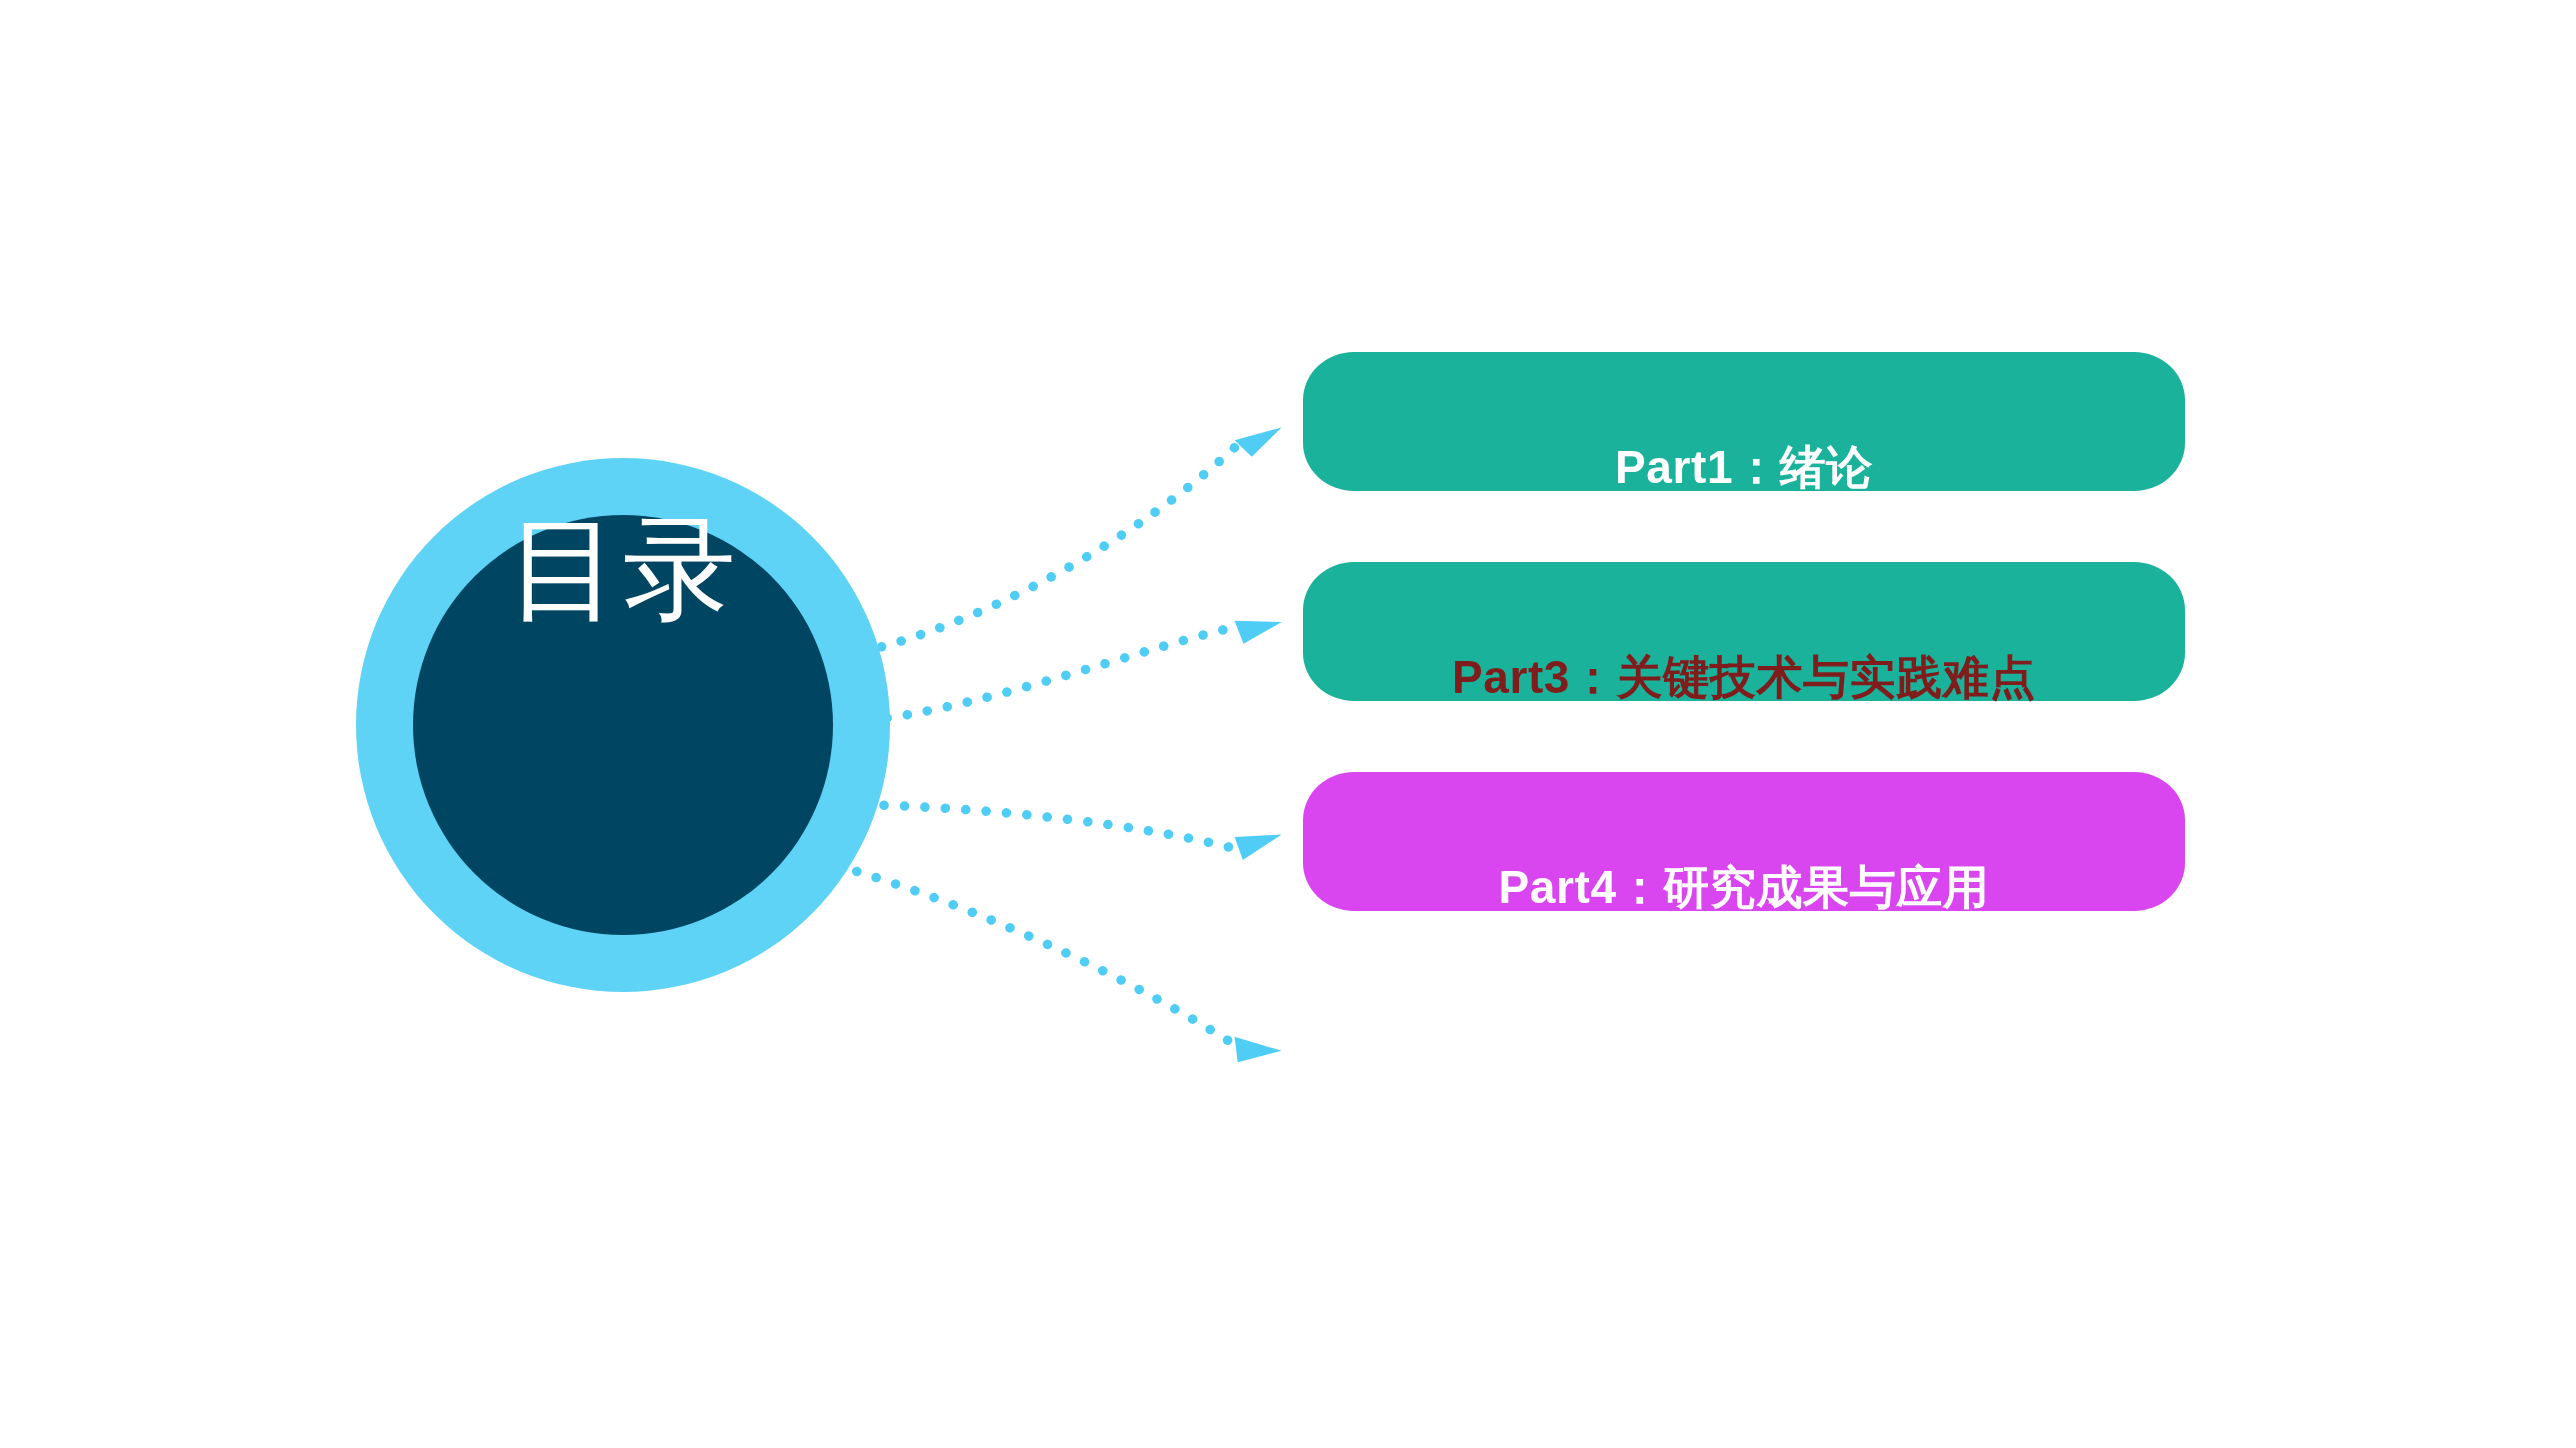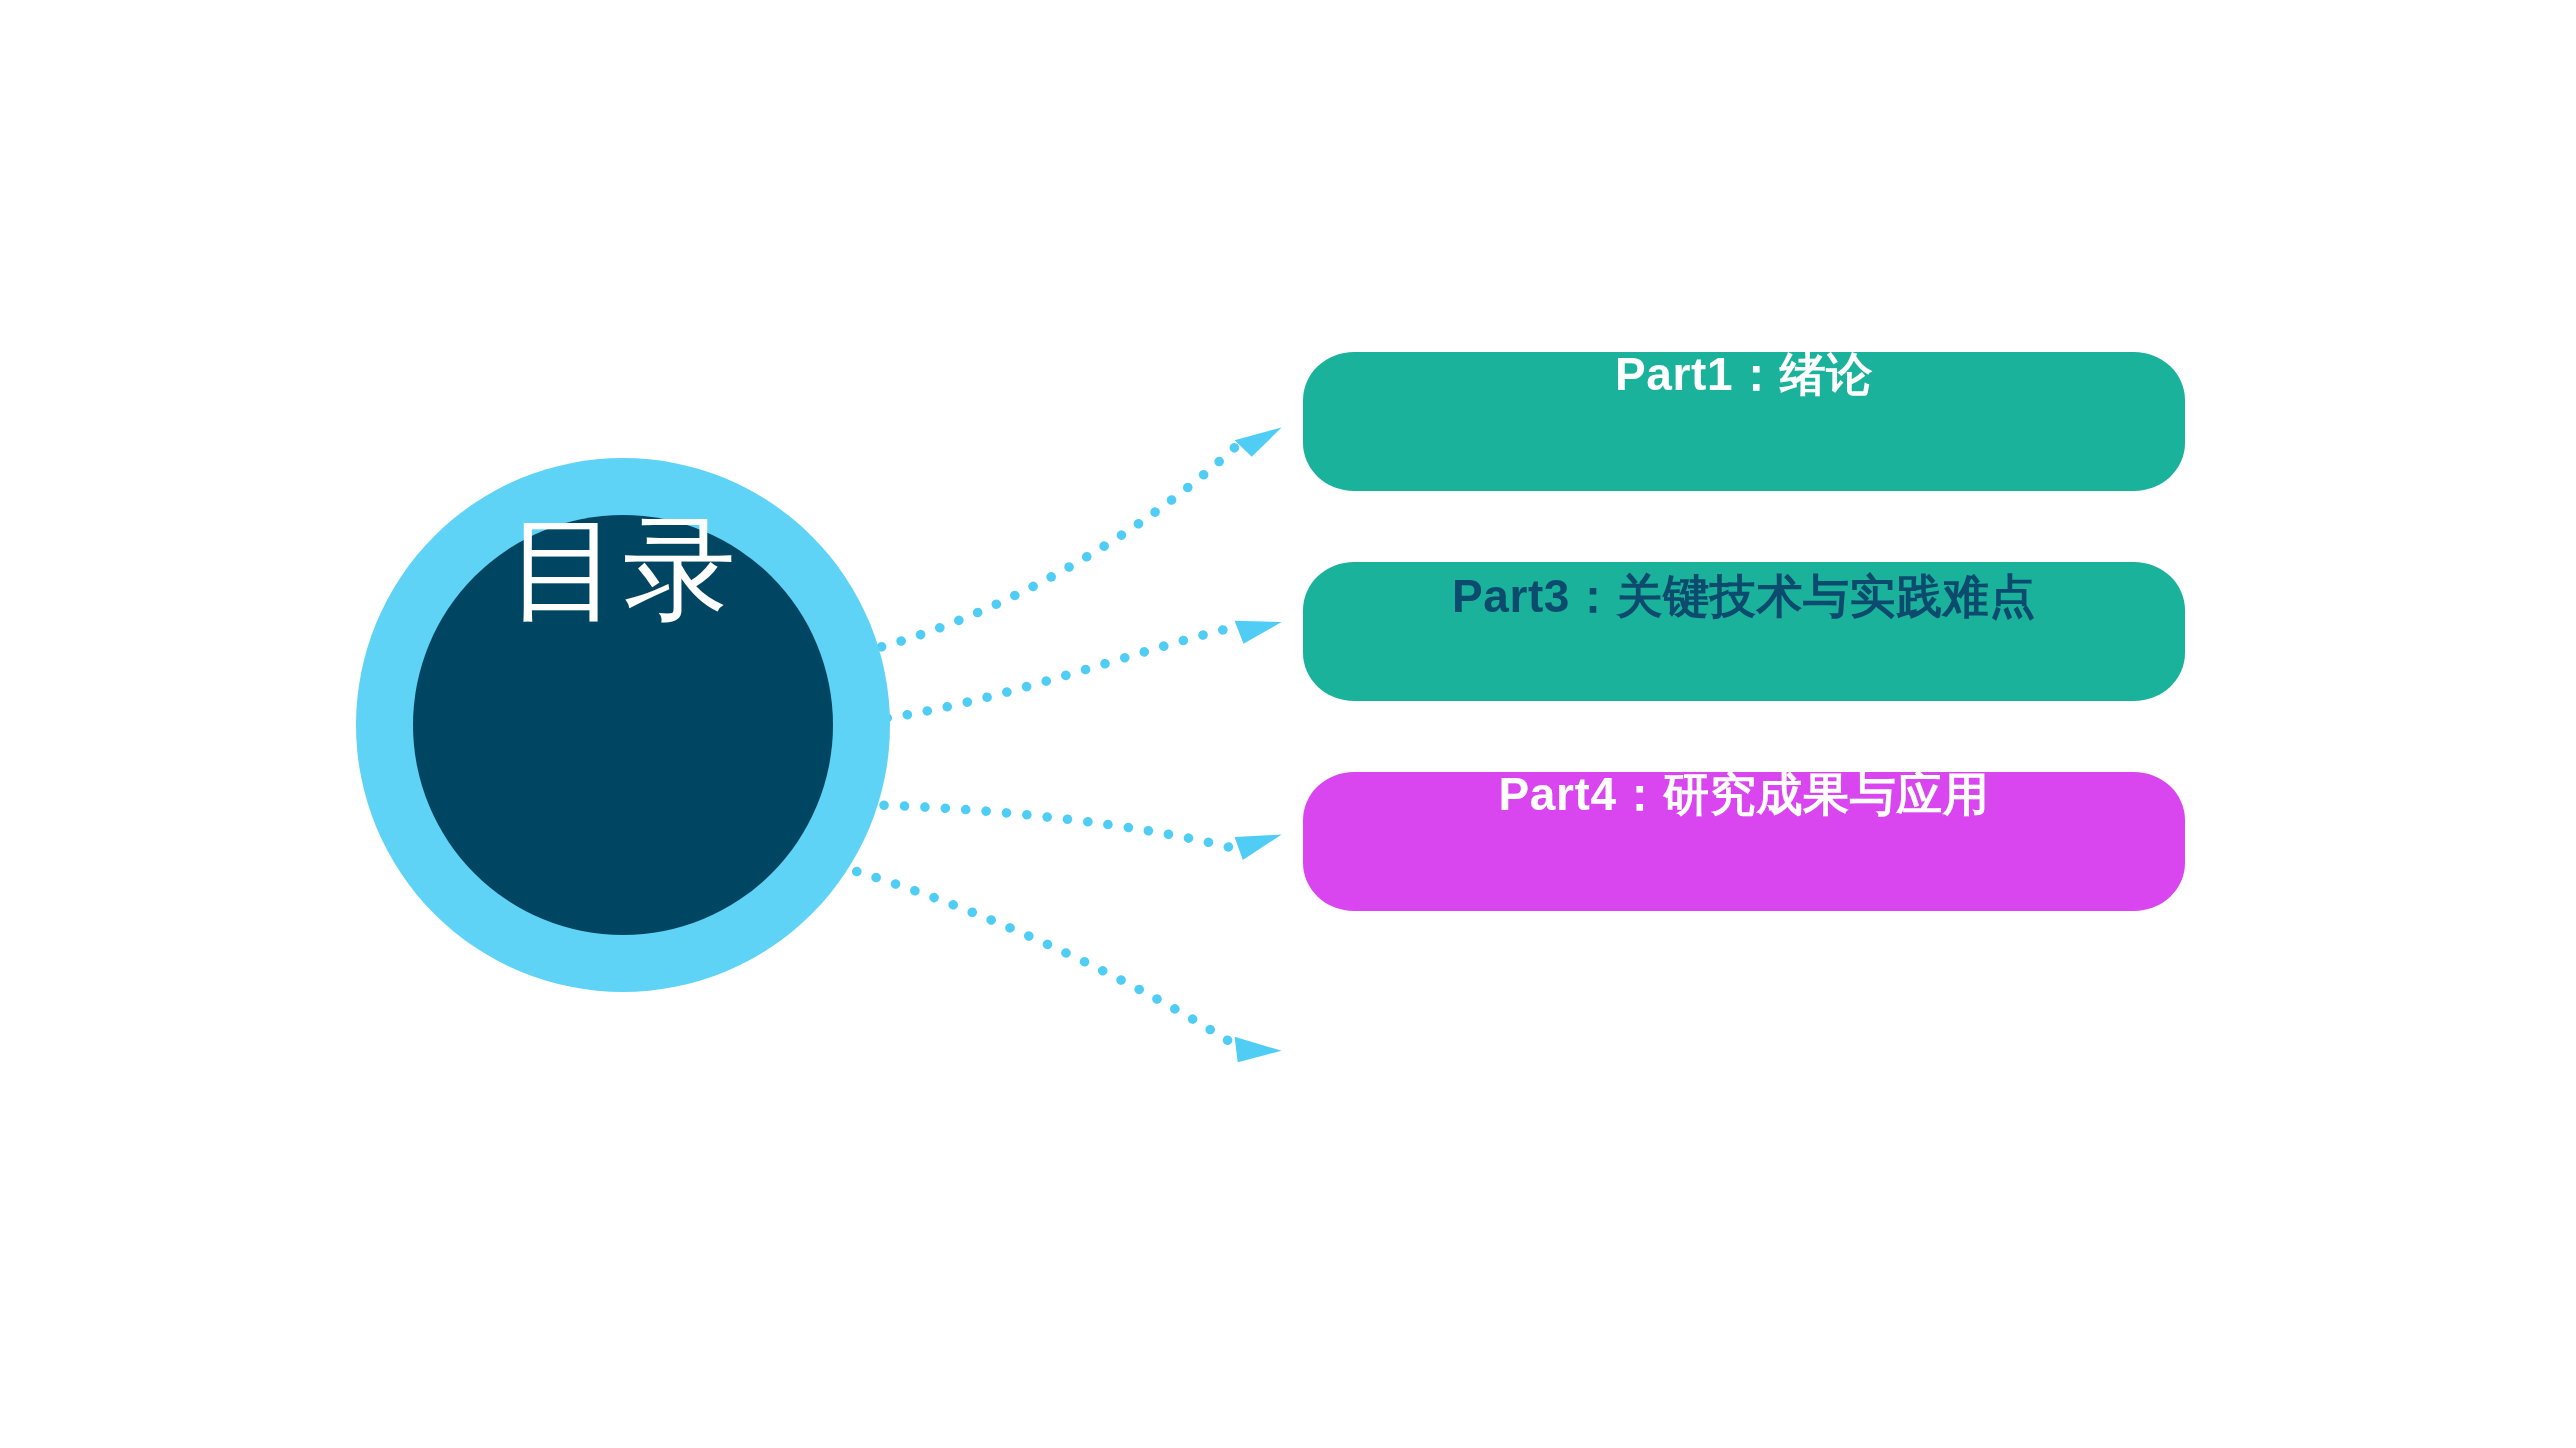--- a/index.html
+++ b/index.html
@@ -73,21 +73,21 @@
     top: 352px;
     width: 882px;
   }
   .card {
     position: relative;
     width: 882px;
     height: 139px;
     border-radius: 51px / 48px;
     margin-bottom: 71px;
     display: flex;
-    align-items: flex-start;
+    align-items: flex-end;
     justify-content: center;
     box-sizing: border-box;
   }
   .card:last-child { margin-bottom: 0; }
   .card-label {
     color: #ffffff;
     font-size: 46px;
     font-weight: bold;
     line-height: 1;
     white-space: nowrap;
@@ -126,21 +126,21 @@
     <div id="hub-inner" style="background: rgb(0, 70, 99);">
       <span id="hub-label" style="color: rgb(255, 255, 255);">目录</span>
     </div>
   </div>
 
   <div id="cards">
     <div class="card" id="card-0" style="background: rgb(26, 178, 155);">
       <span class="card-label" style="color: rgb(255, 255, 255);">Part1：绪论</span>
     </div>
     <div class="card" id="card-2" style="background: rgb(26, 178, 155);">
-      <span class="card-label" style="color: #0c4a6e; margin-top: 12px;">Part3：关键技术与实践难点</span>
+      <span class="card-label" style="color: #7f1d1d; margin-top: 12px;">Part3：关键技术与实践难点</span>
     </div>
     <div class="card" id="card-3" style="background: #d946ef;">
       <span class="card-label" style="color: rgb(255, 255, 255);">Part4：研究成果与应用</span>
     </div>
   </div>
 
 </div>
 
 
 </body></html>

